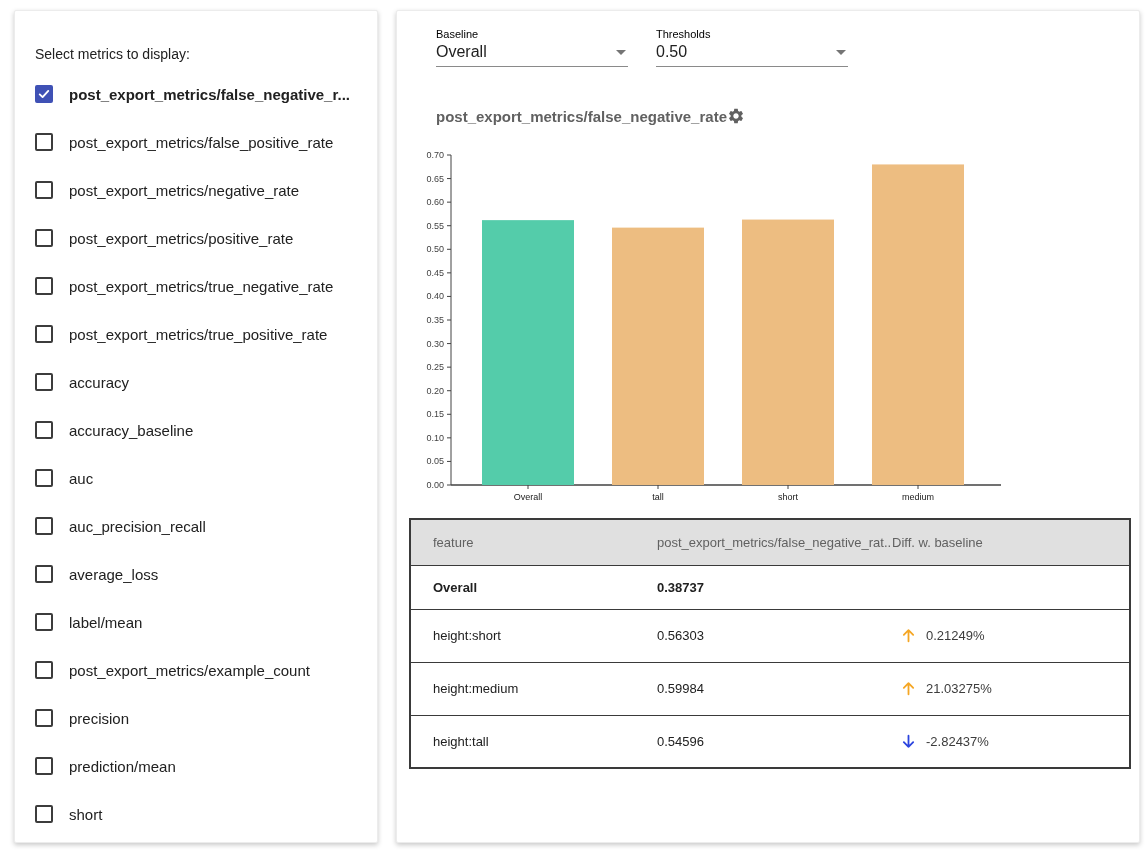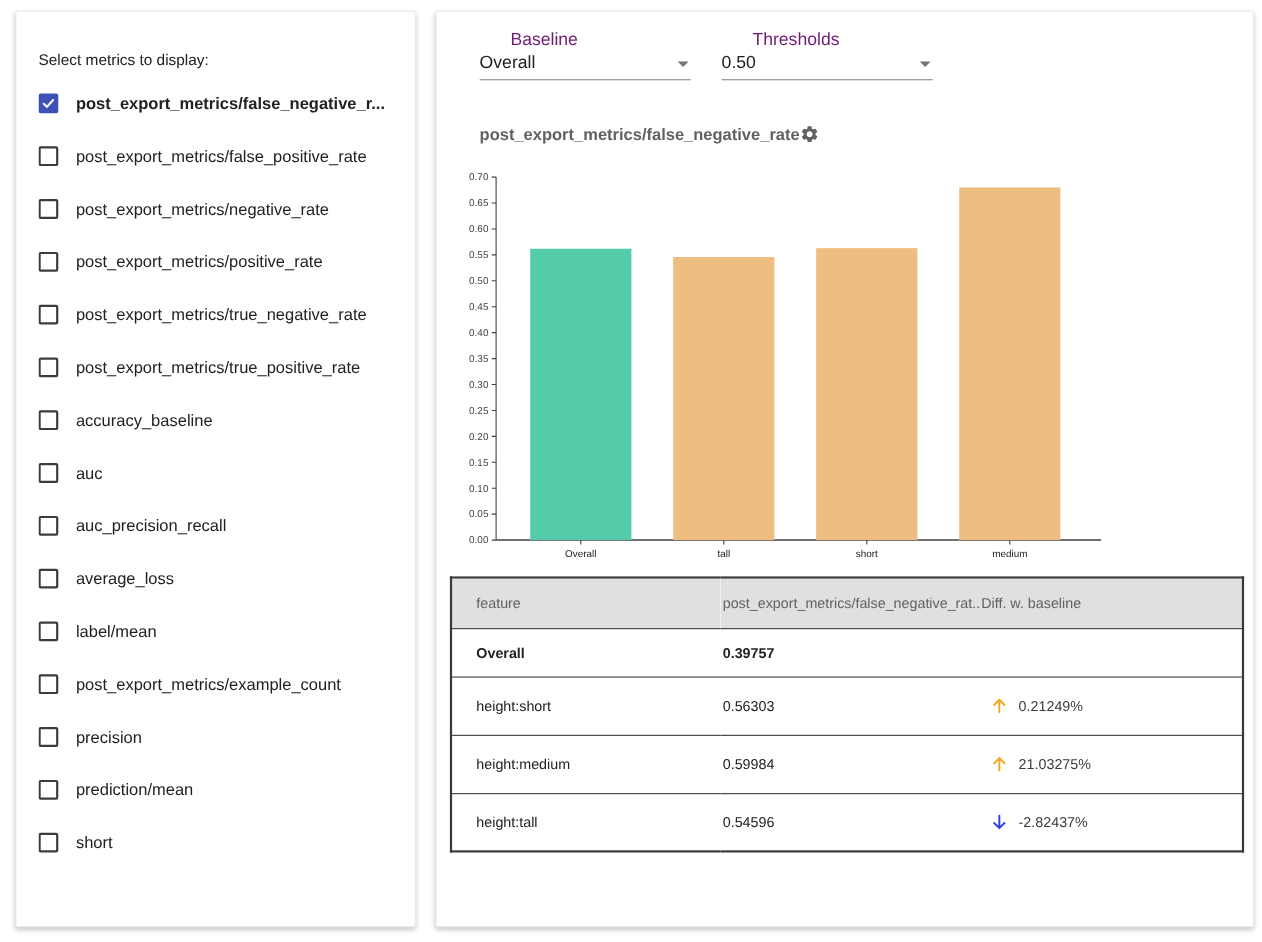--- a/index.html
+++ b/index.html
@@ -28,21 +28,21 @@
     border: 2px solid #3c3c3c; border-radius: 2px; background: #fff;
     display: inline-flex; align-items: center; justify-content: center;
   }
   .checkbox.checked { border-color: #3f51b5; background: #3f51b5; }
   .metric-label { font-size: 15px; color: #212121; }
   .metric-item.checked .metric-label { font-weight: bold; text-align: right; }
   
   #main-card { left: 396px; width: 744px; height: 833px; }
   .selects-row { display: flex; gap: 28px; margin: 17px 0 0 39px; }
   .select-box { width: 192px; border-bottom: 1px solid #8a8a8a; padding-bottom: 5px; cursor: pointer; }
-  .select-label { font-size: 16px; color: #701a75; margin-left: 28px; }
+  .select-label { font-size: 11px; color: #000000; }
   .select-value-row { display: flex; justify-content: space-between; align-items: center; margin-top: 3px; }
   .select-value { font-size: 16px; color: #212121; }
   .dropdown-arrow {
     width: 0; height: 0; margin-right: 2px;
     border-left: 5px solid transparent; border-right: 5px solid transparent;
     border-top: 5px solid #757575;
   }
   .chart-title-row { display: flex; align-items: center; margin: 40px 0 0 39px; }
   .chart-title { font-size: 15px; font-weight: bold; color: #616161; }
   .gear-btn { display: inline-flex; cursor: pointer; }
@@ -97,20 +97,24 @@
         <span class="checkbox"></span>
         <span class="metric-label">post_export_metrics/positive_rate</span>
       </div>
       <div class="metric-item">
         <span class="checkbox"></span>
         <span class="metric-label">post_export_metrics/true_negative_rate</span>
       </div>
       <div class="metric-item">
         <span class="checkbox"></span>
         <span class="metric-label">post_export_metrics/true_positive_rate</span>
+      </div>
+      <div class="metric-item">
+        <span class="checkbox"></span>
+        <span class="metric-label">accuracy</span>
       </div>
       <div class="metric-item">
         <span class="checkbox"></span>
         <span class="metric-label">accuracy_baseline</span>
       </div>
       <div class="metric-item">
         <span class="checkbox"></span>
         <span class="metric-label">auc</span>
       </div>
       <div class="metric-item">
@@ -228,21 +232,21 @@
     <thead>
         <tr id="table-head-row">
           <th class="col-pad">feature</th>
           <th class="col-pad2">post_export_metrics/false_negative_rat...</th>
           <th class="col-pad2">Diff. w. baseline</th>
         </tr>
       </thead>
     <tbody id="table-body">
         <tr class="highlight" style="color: rgb(42, 157, 128);">
           <td class="col-pad">Overall</td>
-          <td class="col-pad2">0.39757</td>
+          <td class="col-pad2">0.38737</td>
           <td class="col-pad2"></td>
         </tr>
         <tr>
           <td class="col-pad">height:short</td>
           <td class="col-pad2">0.56303</td>
           <td class="col-pad2">
             <div class="diff-wrap">
               <span style="display: inline-flex;">
                 <svg width="17" height="17" viewBox="0 0 16 16" fill="none">
                   <path d="M8 13.5 V3 M3.6 7.4 L8 3 L12.4 7.4" stroke="#f5a623" stroke-width="1.7" stroke-linecap="round" stroke-linejoin="round"></path>

